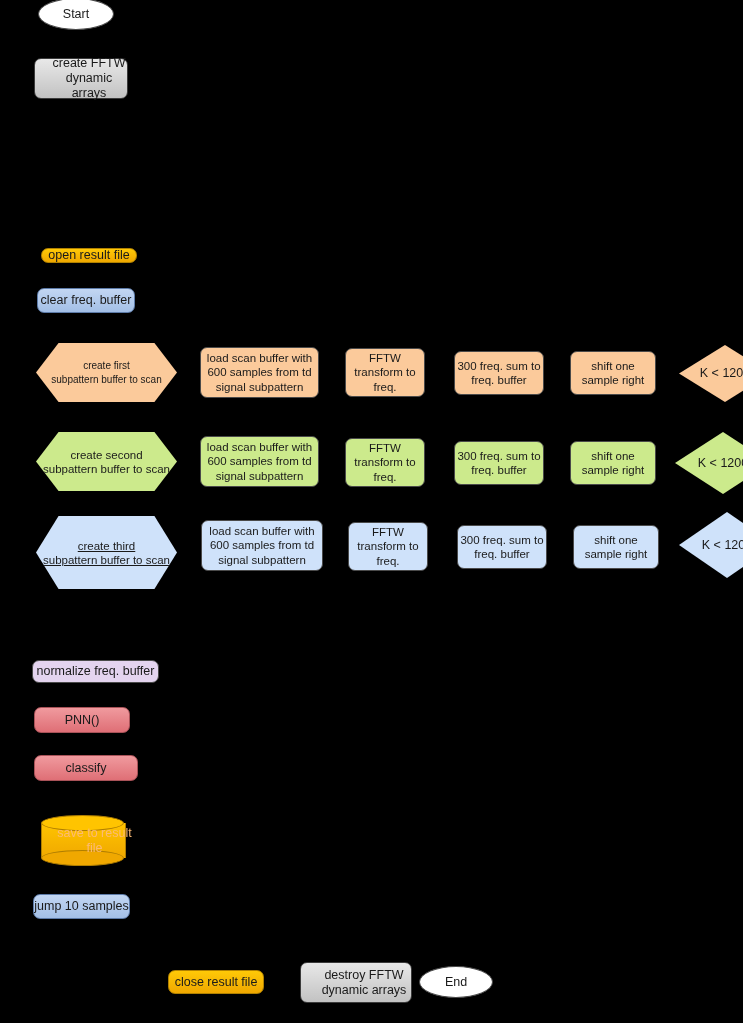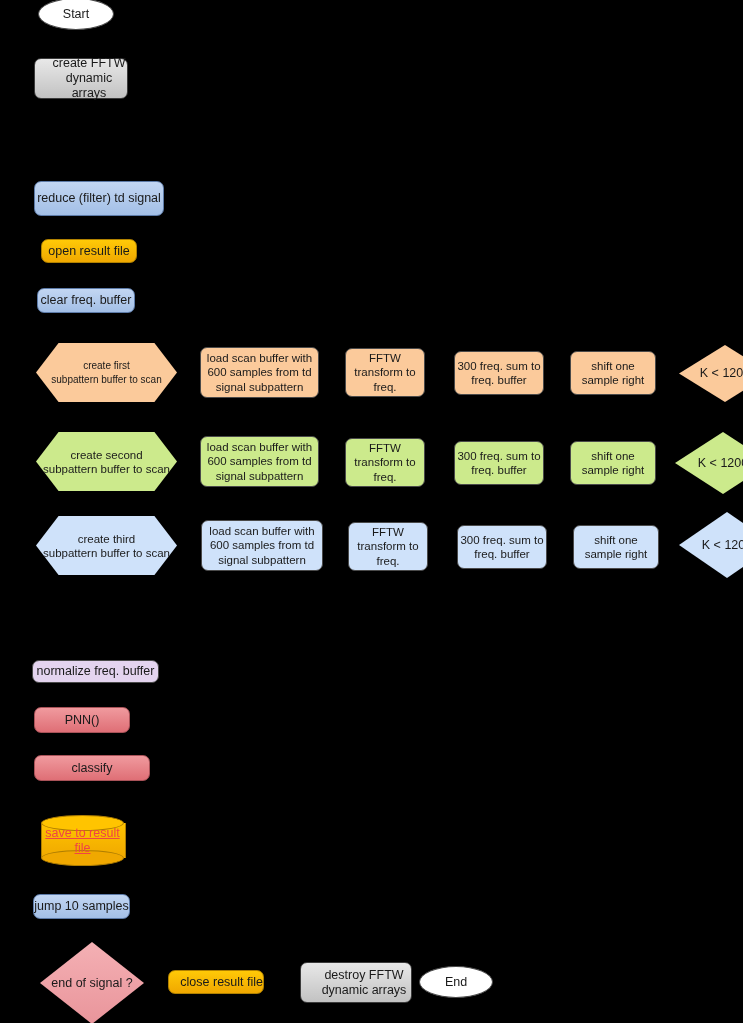--- a/index.html
+++ b/index.html
@@ -114,33 +114,32 @@
     top: 0;
     width: 100%;
     height: 16px;
     border-radius: 50%;
     background: #FFC400;
     border: 1px solid #b07e00;
     box-sizing: border-box;
   }
   .shape-cyl .lbl {
     position: absolute;
-    left: 0; top: 0;
+    left: 12px; top: 0;
     width: 100%;
     height: 100%;
     display: flex;
     align-items: center;
     justify-content: center;
     z-index: 3;
     white-space: pre-line;
     text-align: center;
-    color: #ef4444;
+    color: #fdba74;
     font-size: 12.5px;
     line-height: 15px;
-    text-decoration: underline;
   }
 
   
   .f-white   { background: #ffffff; }
   .f-gray    { background: linear-gradient(180deg,#e8e8e8 0%,#c2c2c2 100%); padding-left: 16px; }
   .f-red     { background: linear-gradient(180deg,#f09a9e 0%,#df6f76 100%); border-color:#a85258; }
   .f-blue    { background: linear-gradient(180deg,#c2d6f2 0%,#a3bfe6 100%); border-color:#5d7ba8; }
   .f-yellow  { background: linear-gradient(180deg,#ffc907 0%,#f0a800 100%); border-color:#b08100; }
   .f-lblue   { background: #cfe2fa; border-color:#4a4a4a; }
   .f-orange  { background: #fbca9b; border-color:#4a4a4a; }
@@ -156,25 +155,22 @@
   <div class="node shape-ellipse f-white" style="left:38px; top:-2px; width:76px; height:32px;">
     <span class="lbl">Start</span>
   </div>
 
   <div class="node shape-rect f-gray" style="left:34px; top:58px; width:94px; height:41px;">
     <span class="lbl">create FFTW
 dynamic arrays</span>
   </div>
 
 
-  <div class="node shape-rect f-blue" style="left:34px; top:181px; width:130px; height:35px;">
-    <span class="lbl">reduce (filter) td signal</span>
-  </div>
-
-  <div class="node shape-rect f-yellow" style="left:41px; top:239px; width:96px; height:24px;">
+
+  <div class="node shape-rect f-yellow" style="left:41px; top:248px; width:96px; height:15px;">
     <span class="lbl">open result file</span>
   </div>
 
   <div class="node shape-rect f-blue" style="left:37px; top:288px; width:98px; height:25px;">
     <span class="lbl">clear freq. buffer</span>
   </div>
 
   <div class="node shape-hex f-orange" style="left:36px; top:343px; width:141px; height:59px; font-size:10px; line-height:14px;">
     <span class="lbl">create first
 subpattern buffer to scan</span>
@@ -232,21 +228,21 @@
   <div class="node shape-rect f-green" style="left:570px; top:441px; width:86px; height:44px; font-size:11.5px; line-height:14.5px;">
     <span class="lbl">shift one
 sample right</span>
   </div>
 
   <div class="shape-diamond-wrap" style="left:675px; top:432px; width:96px; height:62px;">
     <div class="shape-diamond-bg f-green"></div>
     <span class="lbl">K &lt; 1200</span>
   </div>
 
-  <div class="node shape-hex f-lblue" style="left:36px; top:516px; width:141px; height:59px; font-size:11.5px; line-height:14px;">
+  <div class="node shape-hex f-lblue" style="left:36px; top:516px; width:141px; height:73px; font-size:11.5px; line-height:14px;text-decoration:underline;">
     <span class="lbl">create third
 subpattern buffer to scan</span>
   </div>
 
   <div class="node shape-rect f-lblue" style="left:201px; top:520px; width:122px; height:51px; font-size:11.5px; line-height:14.5px;">
     <span class="lbl">load scan buffer with
 600 samples from td
 signal subpattern</span>
   </div>
 
@@ -273,42 +269,38 @@
 
 
   <div class="node shape-rect f-purple" style="left:32px; top:660px; width:127px; height:23px;">
     <span class="lbl">normalize freq. buffer</span>
   </div>
 
   <div class="node shape-rect f-red" style="left:34px; top:707px; width:96px; height:26px;">
     <span class="lbl">PNN()</span>
   </div>
 
-  <div class="node shape-rect f-red" style="left:34px; top:755px; width:116px; height:26px;">
+  <div class="node shape-rect f-red" style="left:34px; top:755px; width:104px; height:26px;">
     <span class="lbl">classify</span>
   </div>
 
   <div class="shape-cyl" style="left:41px; top:815px; width:83px; height:51px;">
     <div class="cyl-body"></div>
     <div class="cyl-bottom"></div>
     <div class="cyl-top"></div>
     <span class="lbl">save to result
 file</span>
   </div>
 
   <div class="node shape-rect f-blue" style="left:33px; top:894px; width:97px; height:25px;">
     <span class="lbl">jump 10 samples</span>
   </div>
 
-  <div class="shape-diamond-wrap" style="left:40px; top:942px; width:104px; height:82px;">
-    <div class="shape-diamond-bg f-pinkdia"></div>
-    <span class="lbl">end of signal ?</span>
-  </div>
-
-  <div class="node shape-rect f-yellow" style="left:168px; top:970px; width:96px; height:24px;text-align:right;">
+
+  <div class="node shape-rect f-yellow" style="left:168px; top:970px; width:96px; height:24px;">
     <span class="lbl">close result file</span>
   </div>
 
   <div class="node shape-rect f-gray" style="left:300px; top:962px; width:112px; height:41px;">
     <span class="lbl">destroy FFTW
 dynamic arrays</span>
   </div>
 
   <div class="node shape-ellipse f-white" style="left:419px; top:966px; width:74px; height:32px;">
     <span class="lbl">End</span>

